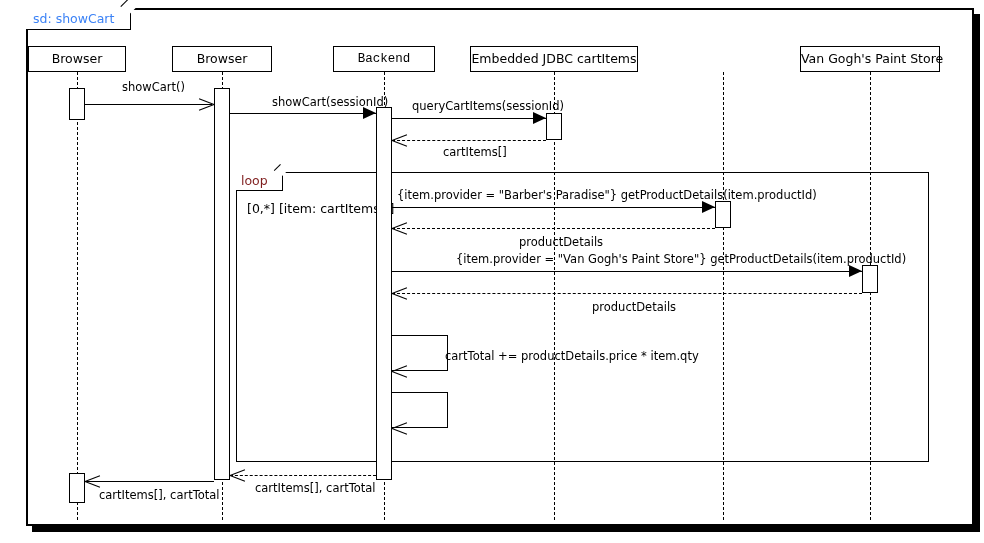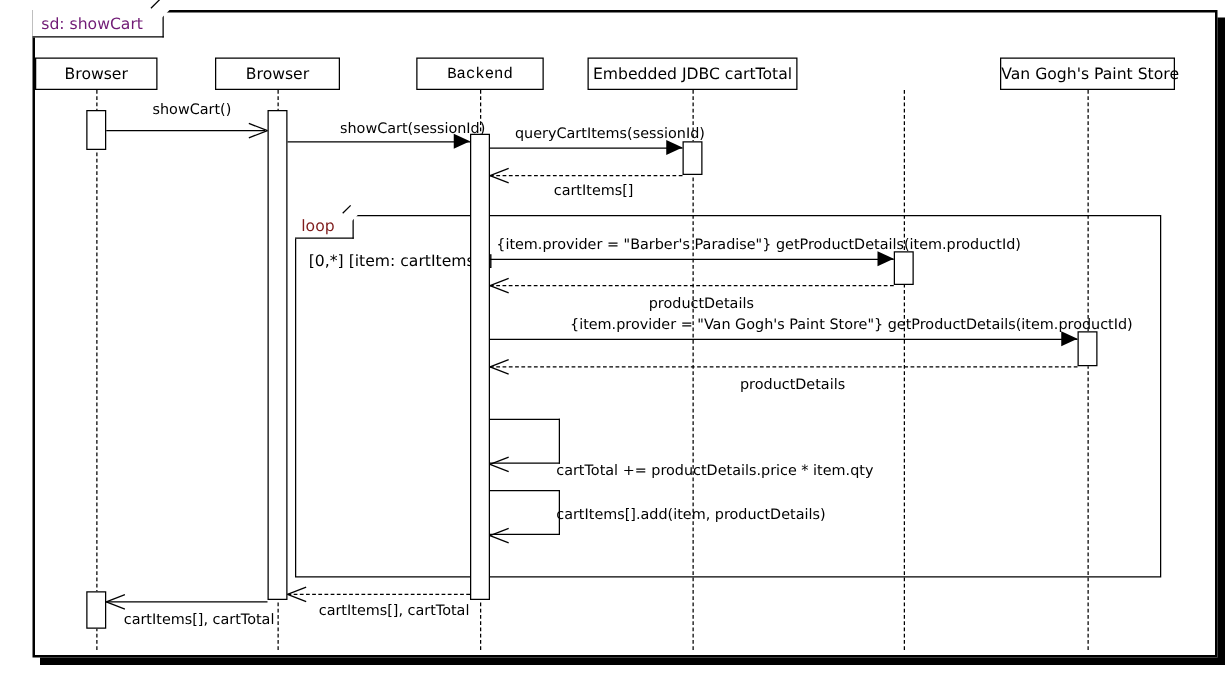--- a/index.html
+++ b/index.html
@@ -38,21 +38,21 @@
     position: absolute;
     left: 26px;
     top: 8px;
     height: 22px;
     background: #ffffff;
     border-right: 1.5px solid #000000;
     border-bottom: 1.5px solid #000000;
     box-sizing: border-box;
     padding: 2px 16px 2px 7px;
     font-size: 12.5px;
-    color: #701a75;
+    color: #3b82f6;
     line-height: 17px;
     white-space: nowrap;
   }
   .frame-tab:after {
     content: "";
     position: absolute;
     right: -1px;
     top: -1px;
     width: 11px;
     height: 11px;
@@ -193,21 +193,21 @@
 
 <div id="canvas">
 
   <div class="frame-shadow"></div>
   <div class="frame"></div>
   <div class="frame-tab">sd: showCart</div>
 
   <div class="lifeline-head" style="left:28px;top:46px;width:98px;">Browser</div>
   <div class="lifeline-head" style="left:172px;top:46px;width:100px;">Browser</div>
   <div class="lifeline-head" style="left:333px;top:46px;width:102px;font-family:Liberation Mono, monospace;">Backend</div>
-  <div class="lifeline-head" style="left:470px;top:46px;width:168px;">Embedded JDBC cartTotal</div>
+  <div class="lifeline-head" style="left:470px;top:46px;width:168px;">Embedded JDBC cartItems</div>
   <div class="lifeline-head" style="left:800px;top:46px;width:140px;">Van Gogh's Paint Store</div>
 
   <div class="lifeline-stem" style="left:77px;top:72px;height:448px;"></div>
   <div class="lifeline-stem" style="left:222px;top:72px;height:448px;"></div>
   <div class="lifeline-stem" style="left:384px;top:72px;height:448px;"></div>
   <div class="lifeline-stem" style="left:554px;top:72px;height:448px;"></div>
   <div class="lifeline-stem" style="left:723px;top:72px;height:448px;"></div>
   <div class="lifeline-stem" style="left:870px;top:72px;height:448px;"></div>
 
   <div class="frag" style="left:236px;top:172px;width:693px;height:290px;"></div>
@@ -249,25 +249,24 @@
   <div class="msg-label" style="left:456px;top:253px;">{item.provider = "Van Gogh's Paint Store"} getProductDetails(item.productId)</div>
   <div class="msg-line" style="left:392px;top:271px;width:470px;"></div>
   <div class="arrow-filled-r" style="left:849px;top:265px;"></div>
 
   <div class="msg-line dashed" style="left:392px;top:293px;width:470px;"></div>
   <div class="arrow-open-l" style="left:392px;top:285px;"></div>
   <div class="msg-label" style="left:592px;top:301px;">productDetails</div>
 
   <div class="self-msg" style="left:392px;top:335px;width:56px;height:36px;"></div>
   <div class="arrow-open-l" style="left:392px;top:363px;"></div>
-  <div class="msg-label" style="left:445px;top:370px;">cartTotal += productDetails.price * item.qty</div>
+  <div class="msg-label" style="left:445px;top:350px;">cartTotal += productDetails.price * item.qty</div>
 
   <div class="self-msg" style="left:392px;top:392px;width:56px;height:36px;"></div>
   <div class="arrow-open-l" style="left:392px;top:420px;"></div>
-  <div class="msg-label" style="left:445px;top:405px;">cartItems[].add(item, productDetails)</div>
 
   <div class="msg-line dashed" style="left:230px;top:475px;width:146px;"></div>
   <div class="arrow-open-l" style="left:230px;top:467px;"></div>
   <div class="msg-label" style="left:255px;top:482px;">cartItems[], cartTotal</div>
 
   <div class="msg-line" style="left:85px;top:481px;width:129px;"></div>
   <div class="arrow-open-l" style="left:85px;top:473px;"></div>
   <div class="msg-label" style="left:99px;top:489px;">cartItems[], cartTotal</div>
 
 </div>

